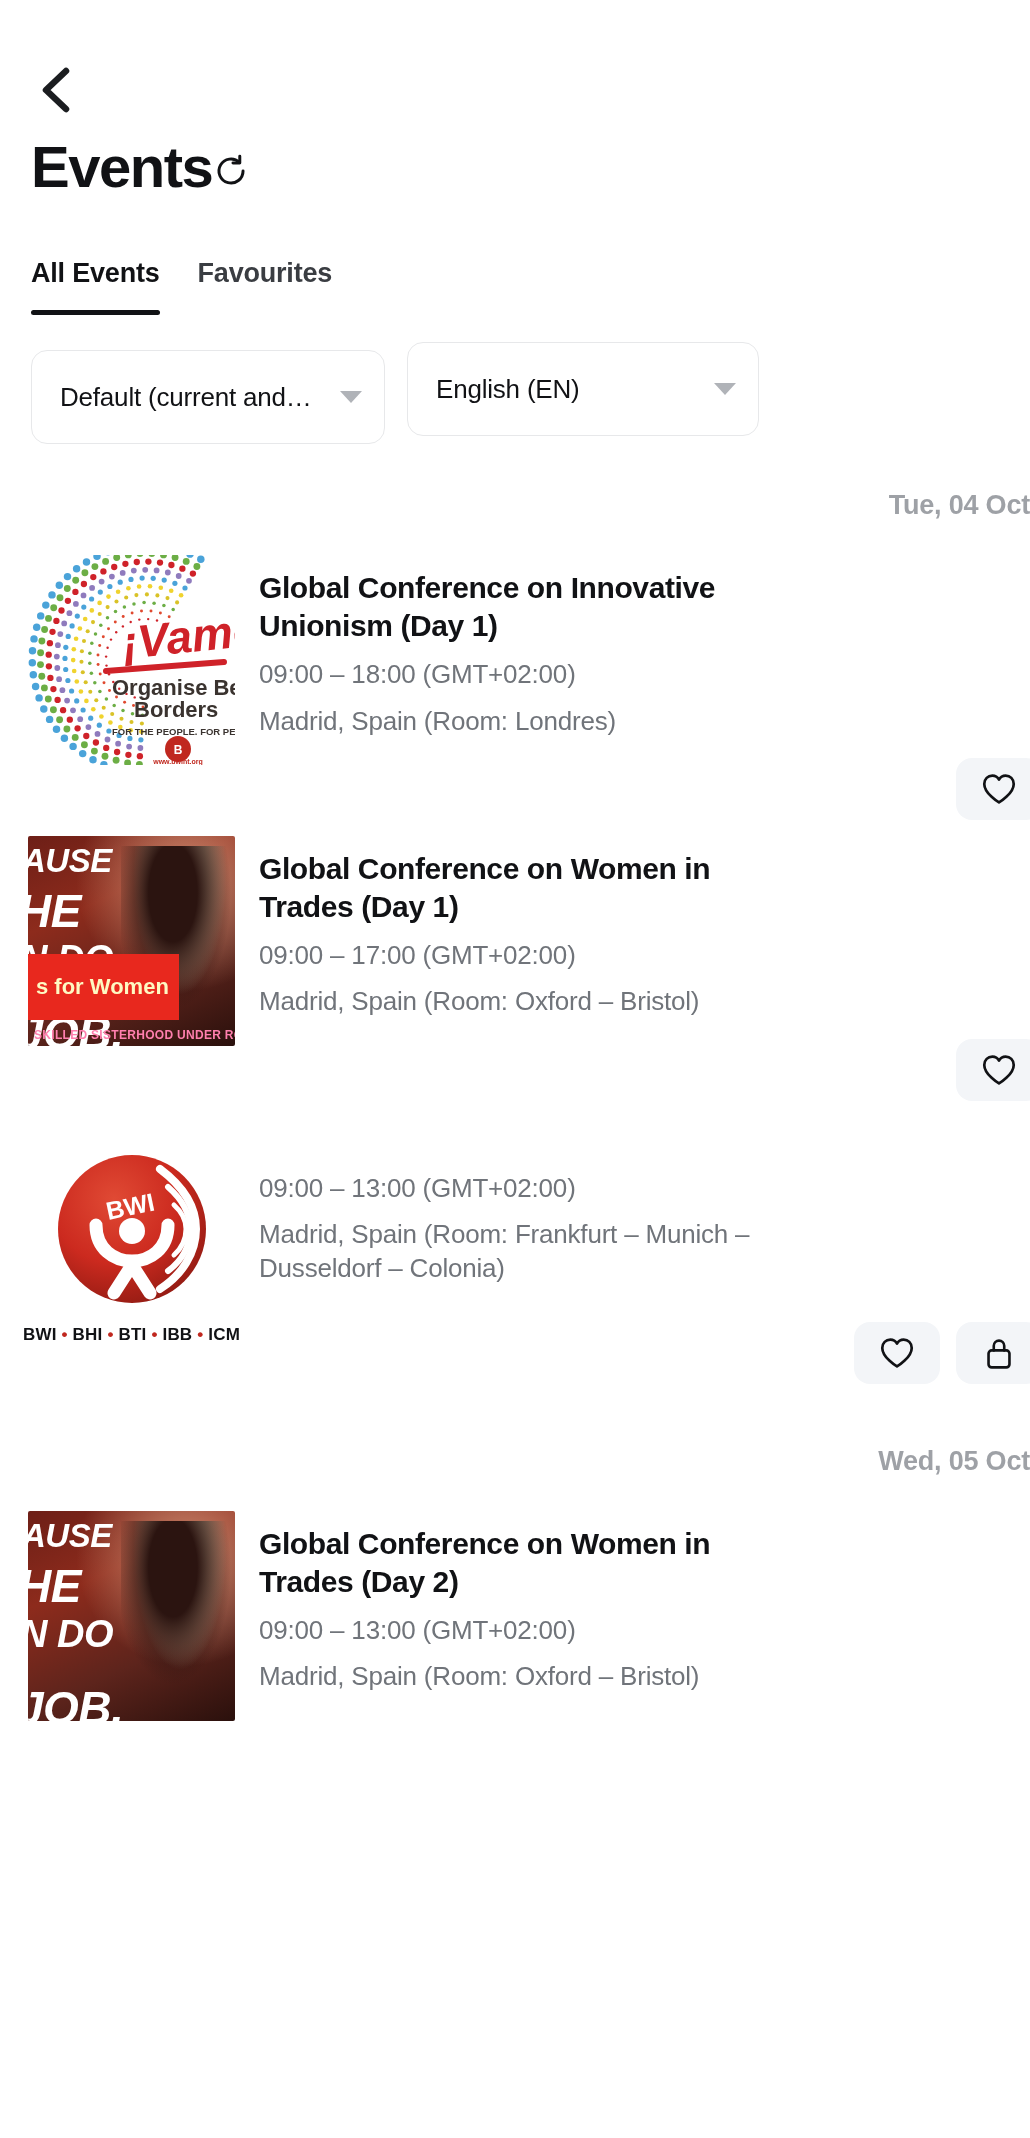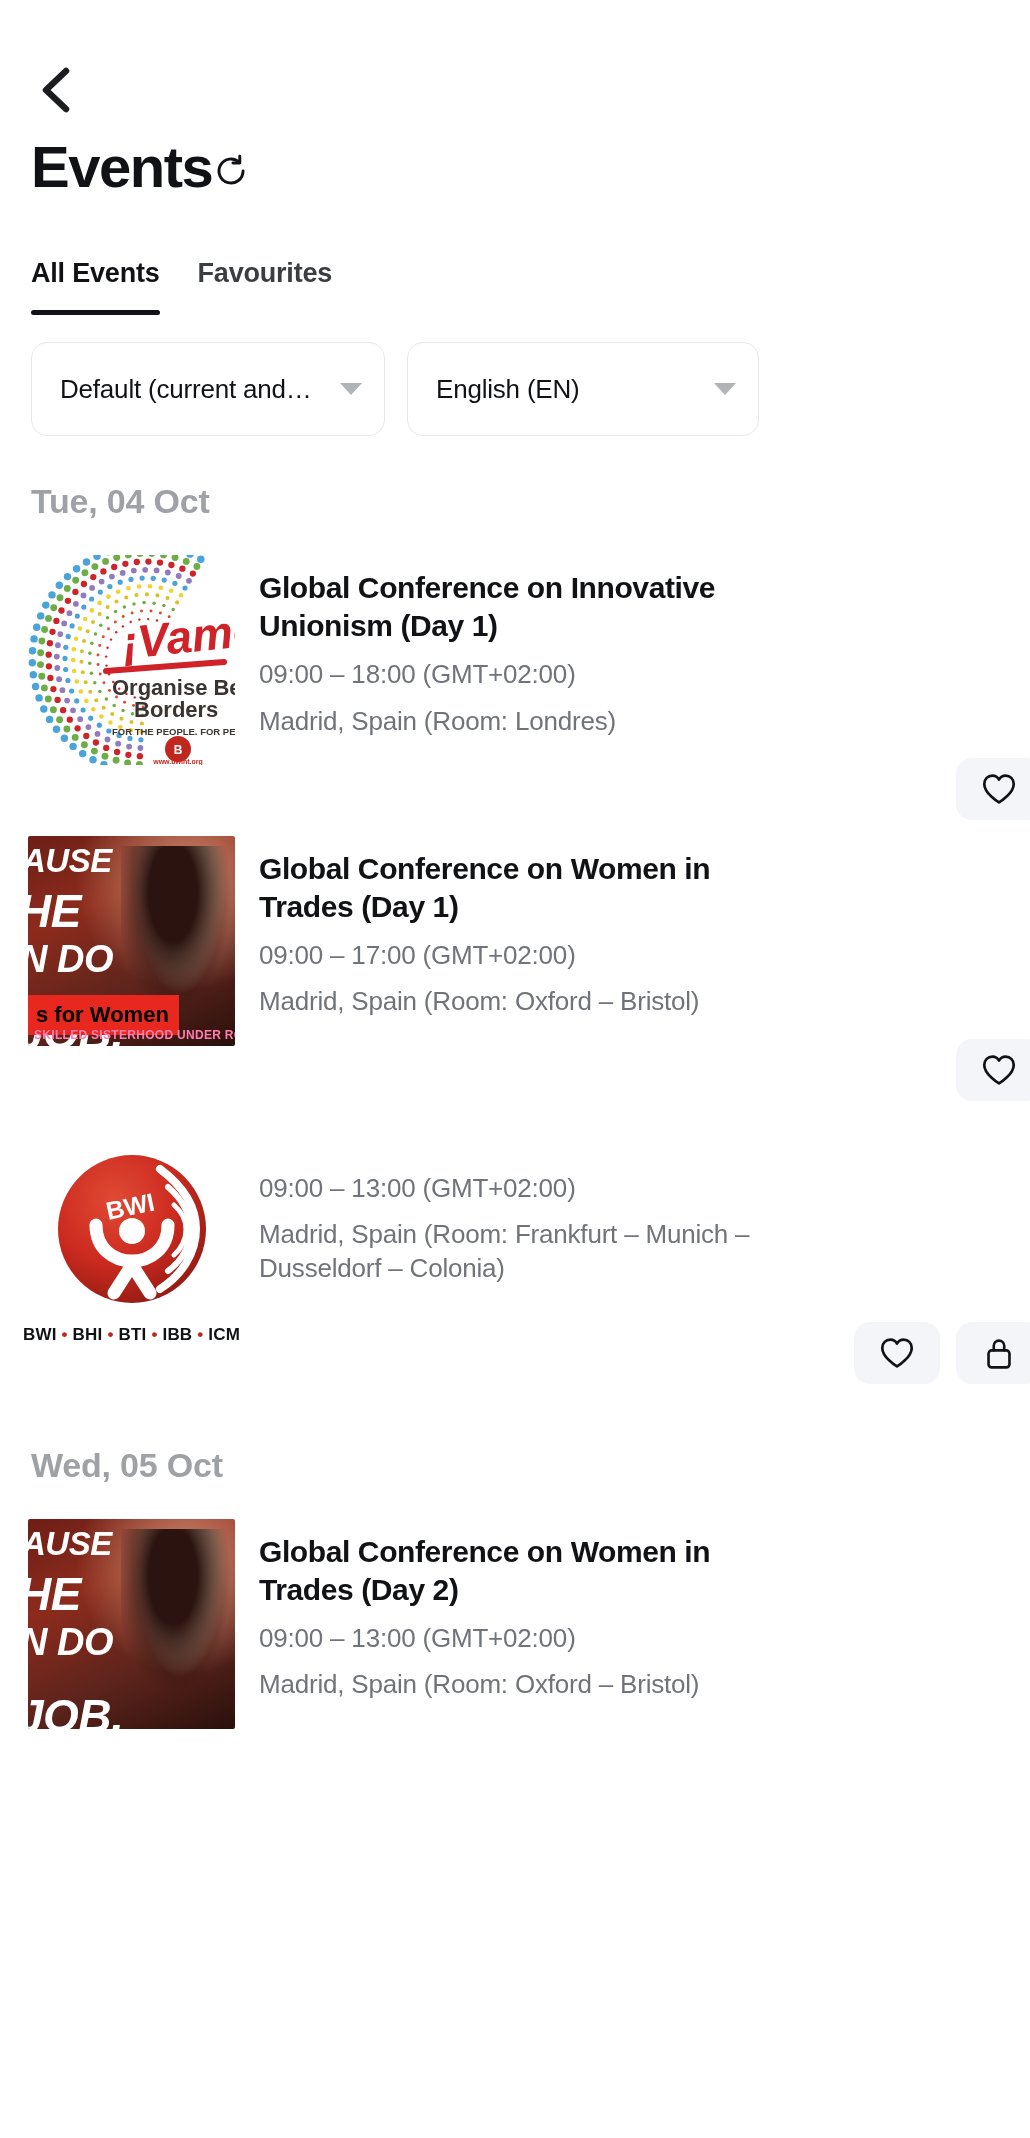--- a/index.html
+++ b/index.html
@@ -47,37 +47,37 @@
     height: 5px; background: #111215; border-radius: 3px;
   }
 
   
   .filters { display: flex; gap: 22px; padding: 27px 0 0 31px; }
   .select {
     height: 94px; border: 1.6px solid #e7e8ea; border-radius: 16px;
     background: #fff; display: flex; align-items: center;
     padding: 0 22px 0 28px; cursor: pointer;
   }
-  .select.sort { width: 354px; justify-content: space-between; }
+  .select.sort { width: 354px; justify-content: space-between; margin-top: 8px; }
   .select.lang { width: 352px; justify-content: space-between; }
   .select-label {
     font-size: 26px; color: #111215; white-space: nowrap;
     overflow: hidden; text-overflow: ellipsis; letter-spacing: -0.2px;
   }
   .caret {
     width: 0; height: 0; flex: none; margin-left: 14px;
     border-left: 11px solid transparent;
     border-right: 11px solid transparent;
     border-top: 12px solid #b0b3b8;
   }
 
   
   .day-header {
-    font-size: 34px; font-weight: 700; color: #9ea1a6;
-    padding: 46px 0 18px 31px; letter-spacing: -0.2px;
+    font-size: 27px; font-weight: 700; color: #9ea1a6;
+    padding: 46px 0 18px 31px; letter-spacing: -0.2px; text-align: right;
   }
 
   
   .event {
     display: flex; gap: 24px; padding: 16px 0 0 28px;
   }
   .thumb {
     width: 207px; flex: none; display: flex;
     align-items: flex-start; justify-content: center;
   }
@@ -121,23 +121,23 @@
   .women-img .wi-txt {
     position: absolute; color: #fff; font-weight: 700;
     font-family: "Liberation Sans", sans-serif;
     letter-spacing: -0.5px; line-height: 1;
   }
   .wi-l1 { top: 8px;  left: -6px; font-size: 33px; font-style: italic; }
   .wi-l2 { top: 52px; left: -10px; font-size: 46px; color: #e8281e; font-style: italic;}
   .wi-l3 { top: 104px; left: -8px; font-size: 38px; font-style: italic; }
   .wi-l4 { top: 150px; left: -10px; font-size: 46px; color: #e8281e; font-style: italic; margin-top: 24px;}
   .wi-badge {
-    position: absolute; left: -2px; bottom: 11px;
-    background: #e8281e; color:#000000; font-size: 22px; font-weight: 700;
-    padding: 7px 10px; white-space: nowrap;
+    position: absolute; left: -2px; bottom: 26px;
+    background: #e8281e; color:#fef9c3; font-size: 22px; font-weight: 700;
+    padding: 20px 10px; white-space: nowrap;
   }
   .wi-foot {
     position: absolute; left: 6px; bottom: 4px;
     color: #ff7fae; font-size: 12px; font-weight: 700; letter-spacing: .3px;
     white-space: nowrap;
   }
   .wi-person {
     position: absolute; right: -4px; top: 10px; width: 118px; height: 180px;
     background:
       radial-gradient(ellipse at 44% 26%, #2b1410 0%, #2b1410 26%, rgba(43,20,16,0) 62%),

